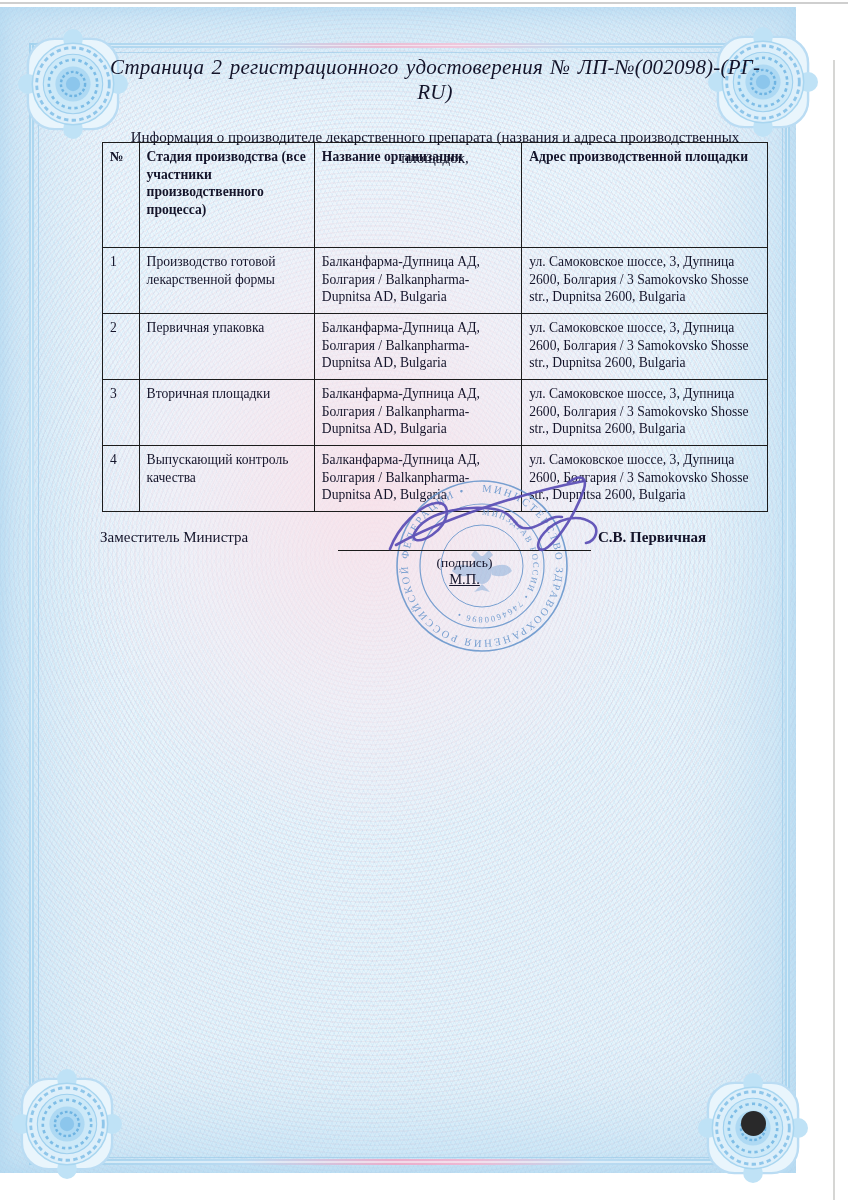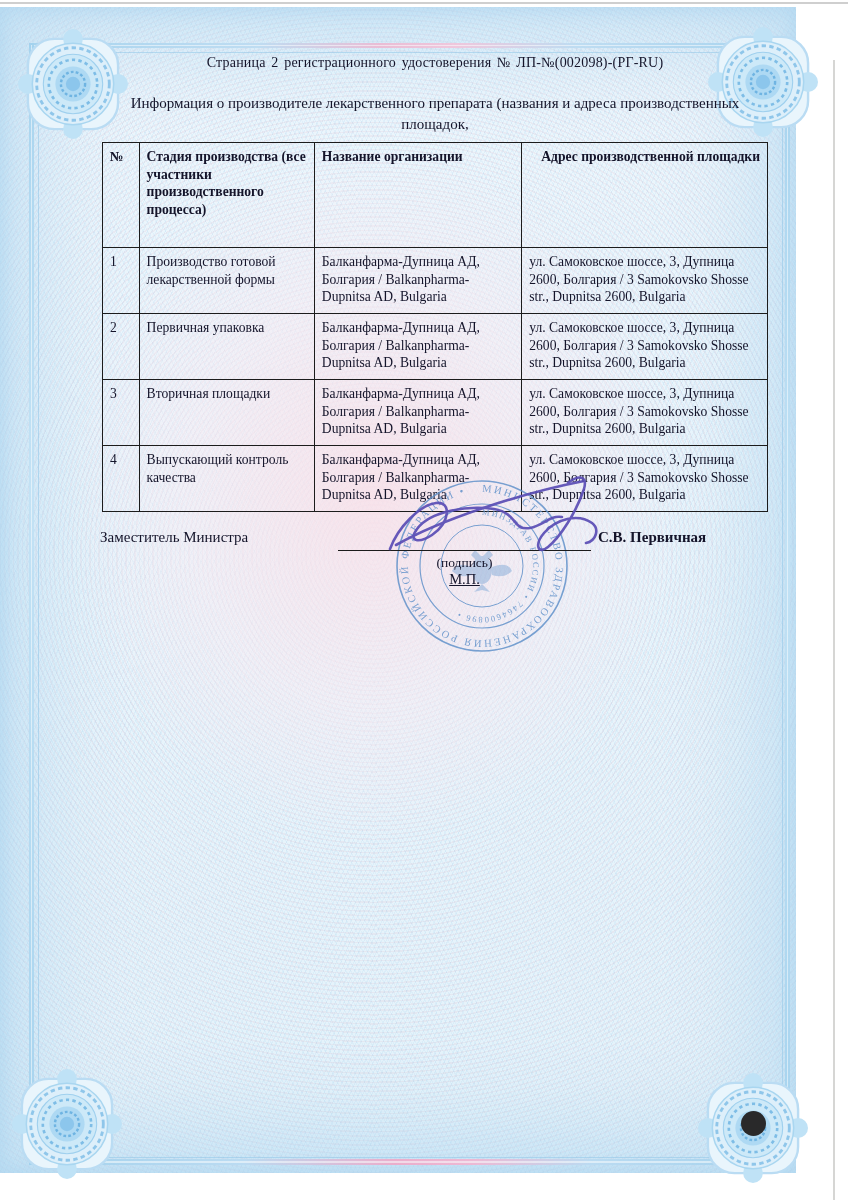--- a/index.html
+++ b/index.html
@@ -38,33 +38,33 @@
   .rosette{position:absolute;width:110px;height:110px;}
   #rosette-tl{left:18px;top:22px;}
   #rosette-tr{left:708px;top:20px;}
   #rosette-bl{left:12px;top:1062px;}
   #rosette-br{left:698px;top:1066px;}
   #punch-hole{position:absolute;left:741px;top:1111px;width:25px;height:25px;border-radius:50%;
     background:#29292a;}
 
   
   #doc-header{position:absolute;left:102px;top:48px;width:666px;text-align:center;}
-  #doc-title{font-size:14px;letter-spacing:0.2px;word-spacing:2px;}
+  #doc-title{font-size:21px;letter-spacing:0.2px;word-spacing:2px;font-style:italic;}
   #doc-subtitle{margin-top:22px;font-size:15px;line-height:1.42;}
 
   
   #mfg-table{position:absolute;left:102px;top:135px;width:666px;border-collapse:collapse;
     font-size:13.6px;line-height:1.3;}
   #mfg-table th,#mfg-table td{border:1.6px solid #1c1c1c;padding:5px 7px 7px 7px;
     vertical-align:top;text-align:left;font-weight:normal;}
   #mfg-table th{font-weight:bold;}
   #mfg-table .col-num{width:23px;}
   #mfg-table .col-stage{width:168px;}
   #mfg-table .col-org{width:212px;border-radius:7px;}
-  #mfg-table .col-addr{width:252px;text-align:right;}
+  #mfg-table .col-addr{width:252px;}
   #mfg-table thead th{height:92px;}
   #mfg-table tbody td{height:52px;}
 
   
   #sig-role{position:absolute;left:100px;top:522px;font-size:15px;font-weight:normal;}
   #sig-name{position:absolute;left:598px;top:522px;font-size:15px;font-weight:bold;}
   #sig-line{position:absolute;left:338px;top:543px;width:253px;height:0;border-top:1.7px solid #1b1b1b;}
   #sig-caption{position:absolute;left:338px;top:548px;width:253px;text-align:center;font-size:13.5px;}
   #sig-seal-abbr{position:absolute;left:338px;top:564px;width:253px;text-align:center;font-size:14.5px;text-decoration:underline;}
 

